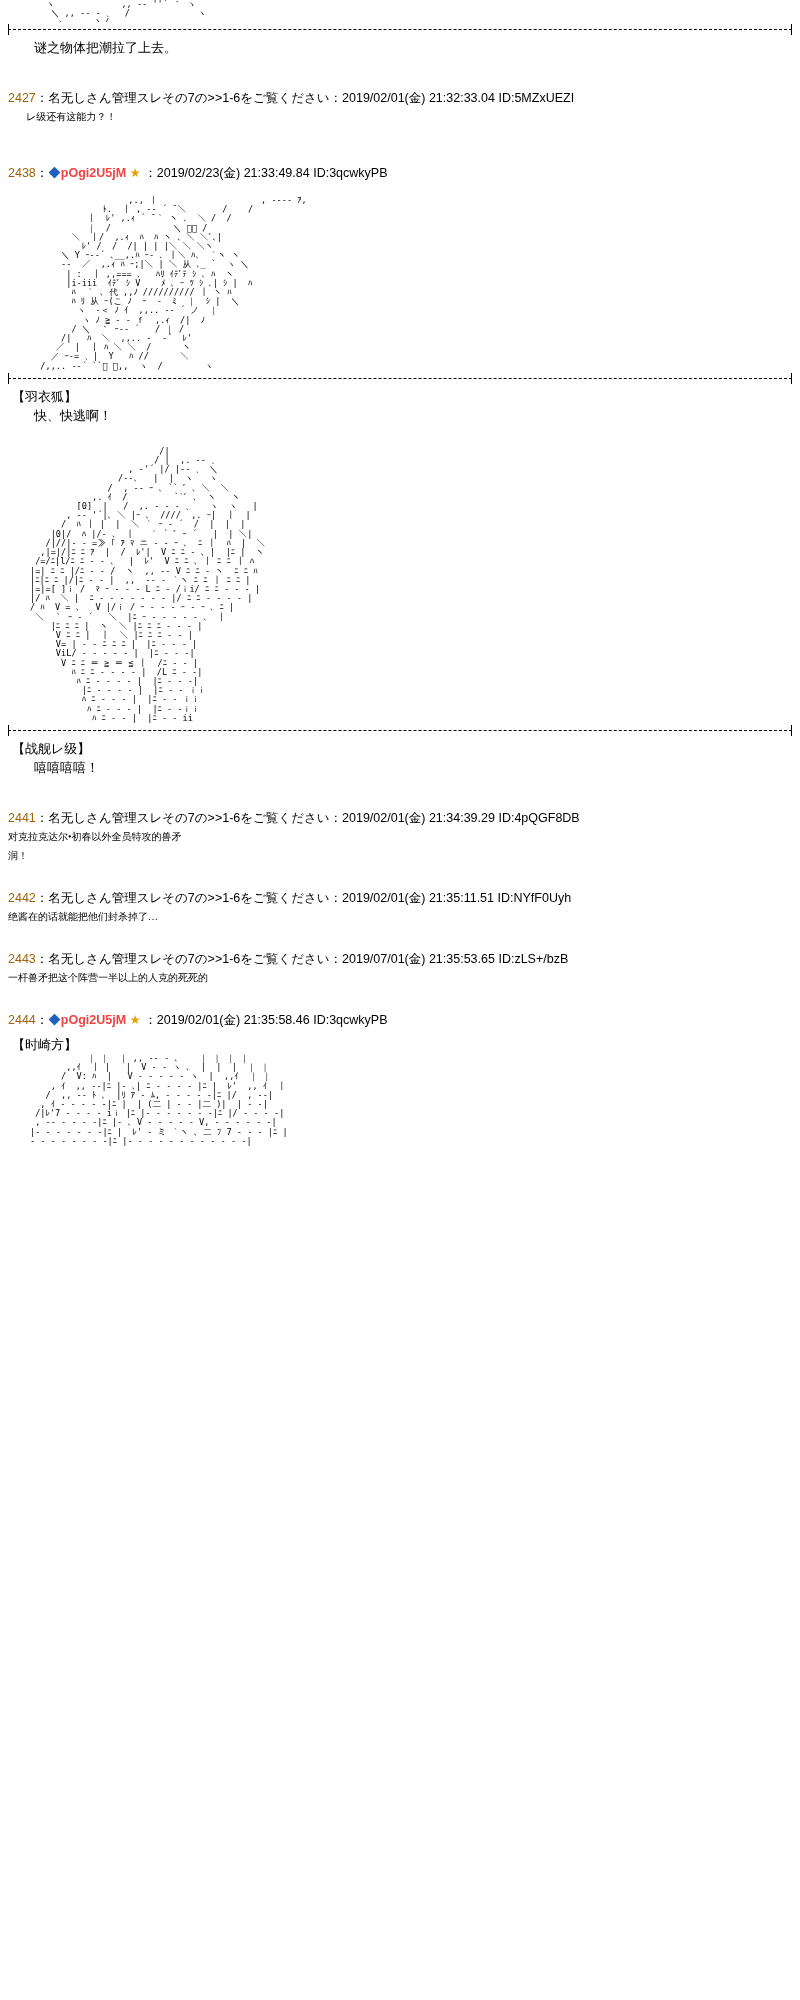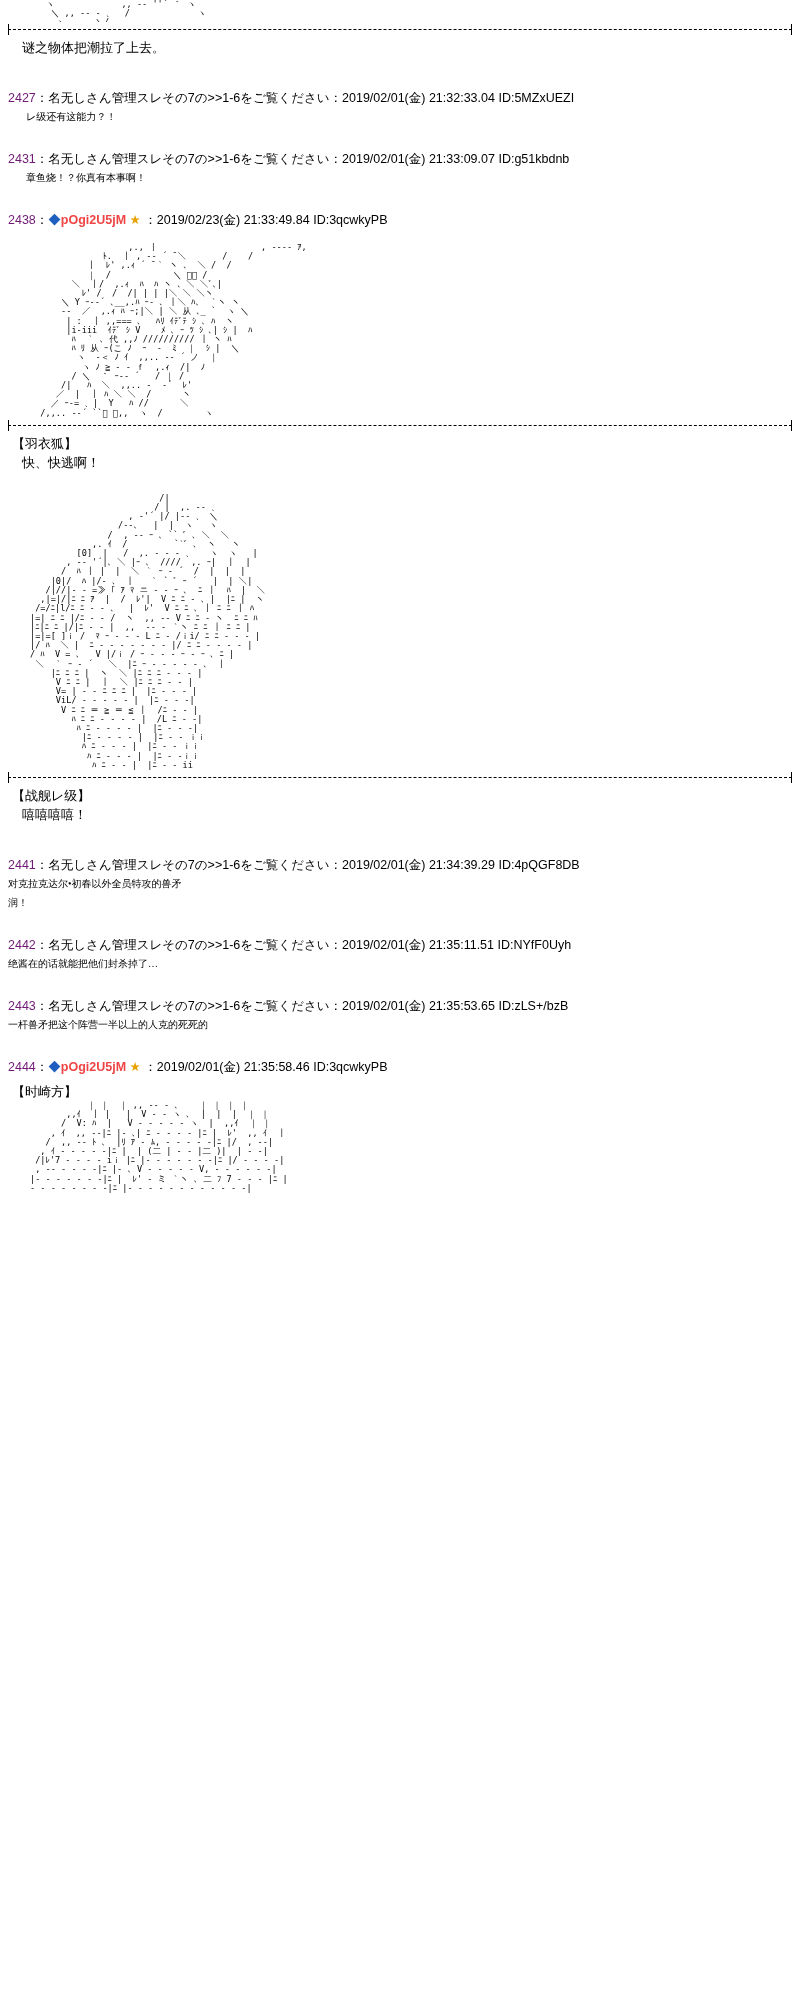--- a/index.html
+++ b/index.html
@@ -24,21 +24,21 @@
   }
   .post-header {
     font-size: 12.5px;
     line-height: 18px;
     color: #000;
     white-space: nowrap;
     overflow: hidden;
     padding-top: 10px;
   }
   .post-num {
-    color: #701a75;
+    color: #a16207;
   }
   .trip-name {
     color: #ef4444;
     font-weight: bold;
   }
   .trip-diamond {
     color: #1f5fbf;
   }
   .star {
     color: #e8a200;
@@ -64,21 +64,21 @@
     padding-left: 30px;
   }
   .speaker {
     font-size: 13px;
     line-height: 19px;
     padding-left: 12px;
   }
   .speech {
     font-size: 13px;
     line-height: 19px;
-    padding-left: 22px;
+    padding-left: 34px;
   }
   .divider {
     position: relative;
     height: 10px;
     margin: 2px 0 4px 0;
   }
   .divider .line {
     position: absolute;
     top: 5px;
     left: 8px;
@@ -128,26 +128,20 @@
 
   <div class="post">
     <div class="post-header">
       <span class="post-num">2427</span><span>：</span><span>名无しさん管理スレその7の&gt;&gt;1-6をご覧ください</span><span>：</span><span>2019/02/01(金) 21:32:33.04</span> <span>ID:5MZxUEZI</span>
     </div>
     <div class="post-body">レ级还有这能力？！</div>
   </div>
 
   <div class="spacer-md"></div>
 
-  <div class="post">
-    <div class="post-header">
-      <span class="post-num">2431</span><span>：</span><span>名无しさん管理スレその7の&gt;&gt;1-6をご覧ください</span><span>：</span><span>2019/02/01(金) 21:33:09.07</span> <span>ID:g51kbdnb</span>
-    </div>
-    <div class="post-body">章鱼烧！？你真有本事啊！</div>
-  </div>
 
   <div class="spacer-md"></div>
 
   <div class="post">
     <div class="post-header">
       <span class="post-num">2438</span><span>：</span><span class="trip-diamond">◆</span><span class="trip-name">pOgi2U5jM</span> <span class="star">★</span> <span>：</span><span>2019/02/23(金) 21:33:49.84</span> <span>ID:3qcwkyPB</span>
     </div>
   </div>
 
   <div class="spacer-md"></div>
@@ -239,21 +233,21 @@
     <div class="post-header">
       <span class="post-num">2442</span><span>：</span><span>名无しさん管理スレその7の&gt;&gt;1-6をご覧ください</span><span>：</span><span>2019/02/01(金) 21:35:11.51</span> <span>ID:NYfF0Uyh</span>
     </div>
     <div class="post-body noindent">绝酱在的话就能把他们封杀掉了…</div>
   </div>
 
   <div class="spacer-md"></div>
 
   <div class="post">
     <div class="post-header">
-      <span class="post-num">2443</span><span>：</span><span>名无しさん管理スレその7の&gt;&gt;1-6をご覧ください</span><span>：</span><span>2019/02/01(金) 21:35:53.65</span> <span>ID:zLS+/bzB</span>
+      <span class="post-num">2443</span><span>：</span><span>名无しさん管理スレその7の&gt;&gt;1-6をご覧ください</span><span>：</span><span>2019/07/01(金) 21:35:53.65</span> <span>ID:zLS+/bzB</span>
     </div>
     <div class="post-body noindent">一杆兽矛把这个阵营一半以上的人克的死死的</div>
   </div>
 
   <div class="spacer-md"></div>
 
   <div class="post">
     <div class="post-header">
       <span class="post-num">2444</span><span>：</span><span class="trip-diamond">◆</span><span class="trip-name">pOgi2U5jM</span> <span class="star">★</span> <span>：</span><span>2019/02/01(金) 21:35:58.46</span> <span>ID:3qcwkyPB</span>
     </div>

